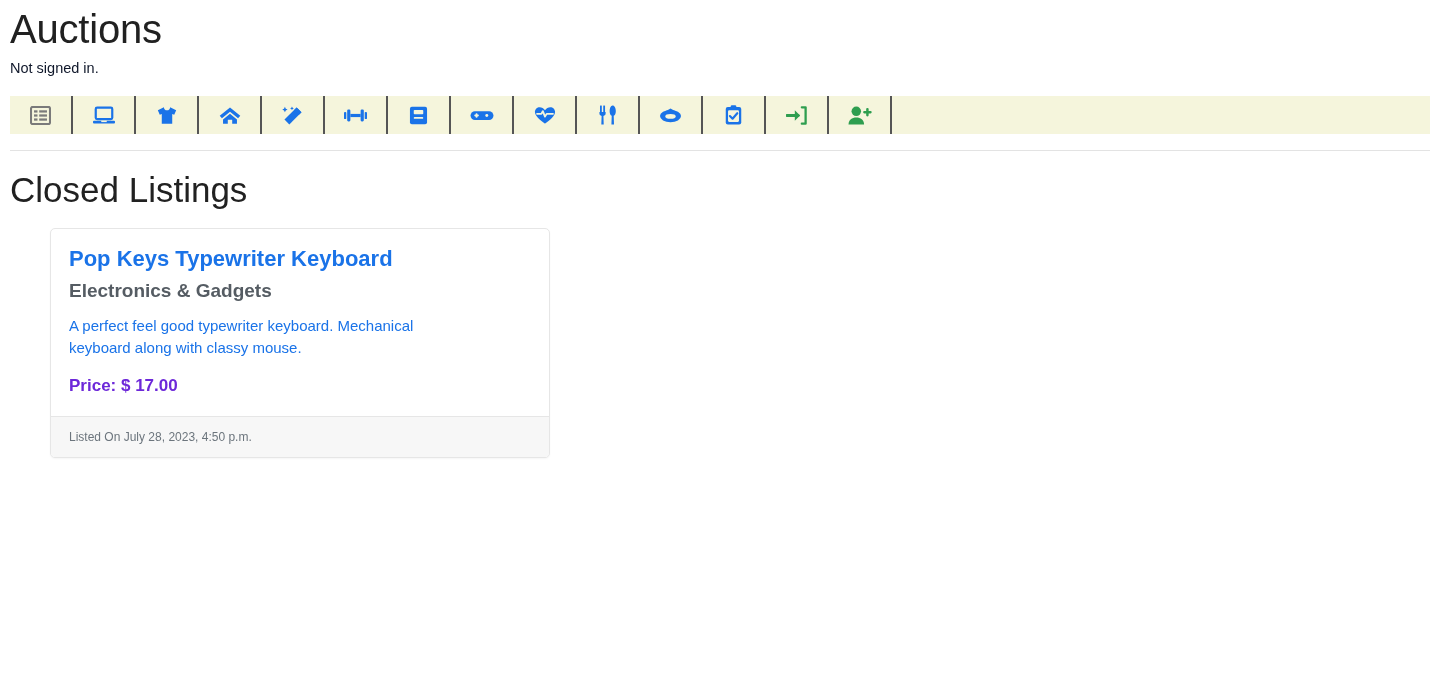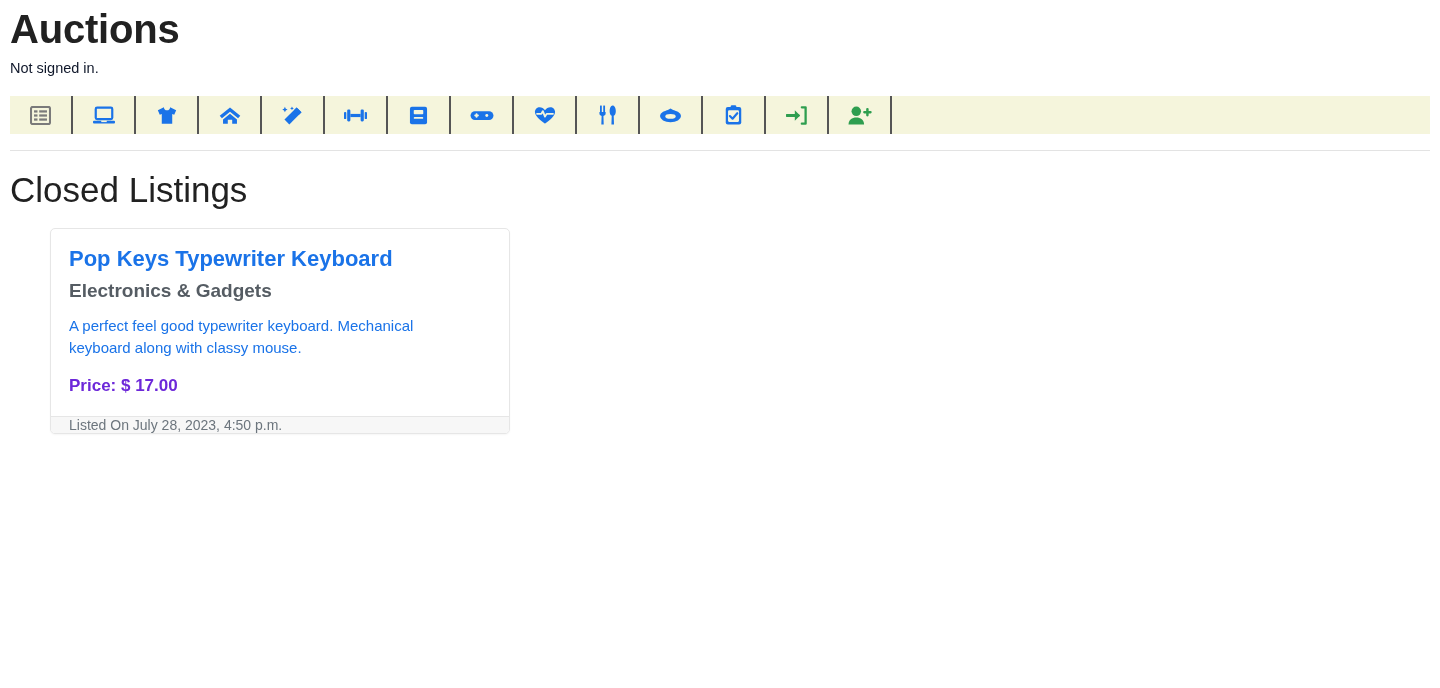--- a/index.html
+++ b/index.html
@@ -13,21 +13,21 @@
     overflow: hidden;
   }
   .page { padding: 0 10px; }
 
   
   .site-title {
     margin: 0;
     padding-top: 6px;
     font-size: 40px;
     line-height: 1.15;
-    font-weight: 700;
+    font-weight: 400;
     color: #212121;
     letter-spacing: -0.2px;
   }
   .auth-status {
     margin: 6px 0 0 0;
     font-size: 14.5px;
     line-height: 1.4;
     color: #0f172a;
   }
 
@@ -63,21 +63,21 @@
     margin: 18px 0 0 0;
     font-size: 35px;
     font-weight: 400;
     line-height: 1.2;
     color: #212121;
   }
 
   
   .card-area { padding-top: 17px; padding-left: 40px; }
   .listing-card {
-    width: 460px;
+    width: 500px;
     background: #ffffff;
     border: 1px solid #e6e6e6;
     border-radius: 5px;
     box-shadow: 0 1px 2px rgba(0,0,0,0.04);
     overflow: hidden;
   }
   .card-body { padding: 16px 18px 20px 18px; }
   .card-title {
     margin: 0;
     font-size: 22px;
@@ -101,22 +101,22 @@
   }
   .card-price {
     margin: 17px 0 0 0;
     font-size: 17px;
     font-weight: 600;
     color: #6d28d9;
   }
   .card-footer {
     background: #f7f7f7;
     border-top: 1px solid #e6e6e6;
-    padding: 0 18px;
-    font-size: 14px;
+    padding: 13px 18px;
+    font-size: 12px;
     color: #6c757d;
   }
 </style>
 </head>
 <body>
 
 <div class="page">
 
   <h1 class="site-title">Auctions</h1>
   <p class="auth-status">Not signed in.</p>

